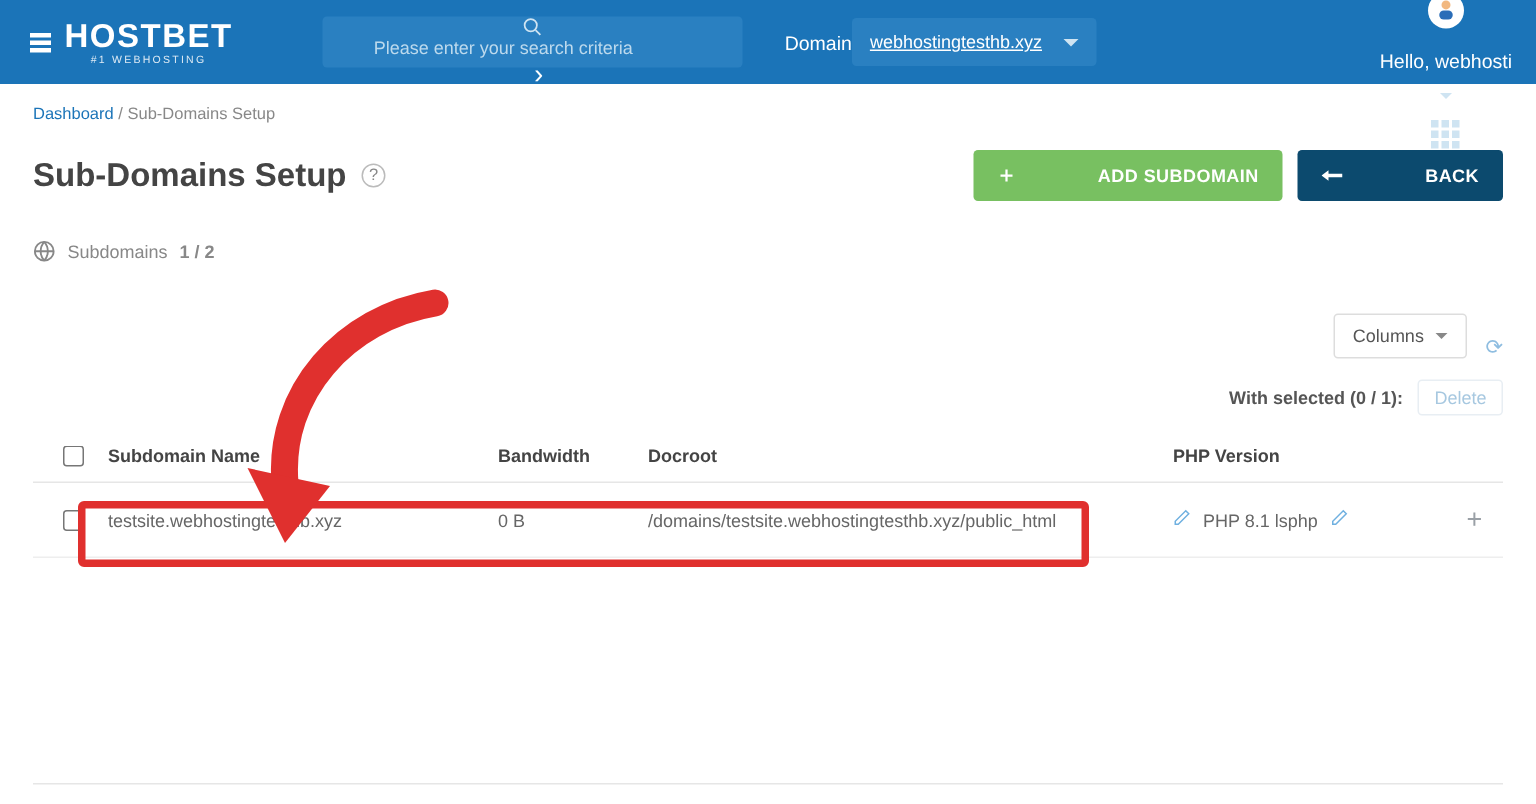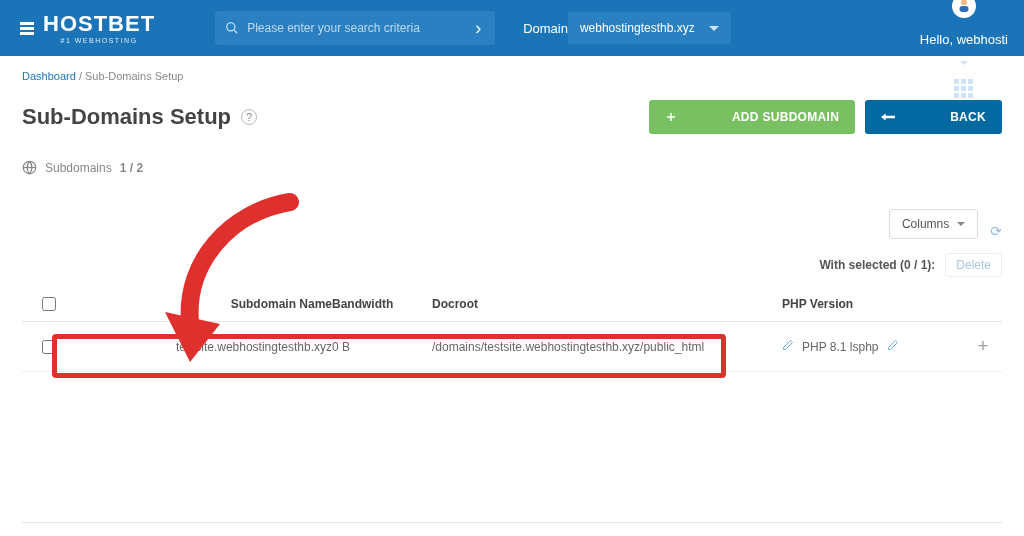--- a/index.html
+++ b/index.html
@@ -7,28 +7,28 @@
   .wrap { width: 1024px; height: 536px; position: relative; overflow: hidden; }
 
   
   .navbar { background: #1b74b8; height: 56px; display: flex; align-items: center; padding: 0 16px 0 20px; color: #fff; }
   .brand { display: flex; align-items: center; gap: 6px; }
   .brand-bars { display:flex; flex-direction:column; gap:2px; margin-right:3px;}
   .brand-bars span{ width:14px;height:3px;background:#fff; display:block;}
   .brand-text { display:flex;flex-direction:column;line-height:1;}
   .brand-main { font-size:22px;font-weight:800;letter-spacing:1px;}
   .brand-sub  { font-size:7px;letter-spacing:1.5px;opacity:.85;align-self:center;margin-top:2px;}
-  .search-wrap { display:flex;align-items:center;margin-left:60px;background:#2a80c1;border-radius:3px;height:34px;padding:0 10px;min-width:280px;}
+  .search-wrap { display:flex;align-items:center;margin-left:60px;background:#2a80c1;border-radius:3px;height:34px;padding:0 10px;min-width:280px;flex-direction:column;}
   .search-wrap svg{flex:none;}
   .search-input { background:transparent;border:none;color:#d6eaf7;font-size:12px;margin-left:8px;outline:none;width:220px;}
   .search-input::placeholder{color:#bcd9ed;}
   .search-go { color:#fff;font-size:18px;margin-left:8px;}
   .domain-group{display:flex;align-items:center;margin-left:28px;font-size:13px;}
   .domain-label{}
-  .domain-select{display:flex;align-items:center;background:#2a80c1;border-radius:3px;height:32px;padding:0 12px;cursor:pointer;}
+  .domain-select{display:flex;align-items:center;background:#2a80c1;border-radius:3px;height:32px;padding:0 12px;cursor:pointer;text-decoration:underline;}
   .domain-select span{font-size:12px;}
   .domain-select .caret{width:0;height:0;border-left:5px solid transparent;border-right:5px solid transparent;border-top:5px solid #cfe4f2;margin-left:14px;}
   .nav-right{margin-left:auto;display:flex;align-items:center;gap:14px;flex-direction:column;}
   .bell{opacity:.5;}
   .avatar{width:24px;height:24px;border-radius:50%;background:#fff;display:flex;align-items:center;justify-content:center;}
   .avatar svg{width:18px;height:18px;}
   .hello{font-size:13px;}
   .caret-sm{width:0;height:0;border-left:4px solid transparent;border-right:4px solid transparent;border-top:4px solid #cfe4f2;}
   .apps-grid{display:grid;grid-template-columns:repeat(3,5px);grid-template-rows:repeat(3,5px);gap:2px;}
   .apps-grid span{background:#cfe4f2;width:5px;height:5px;}
@@ -36,40 +36,40 @@
   
   .content{padding:14px 22px;}
   .breadcrumb{font-size:11px;color:#888;}
   .breadcrumb a{color:#1b74b8;text-decoration:none;}
   .title-row{display:flex;align-items:center;margin-top:18px;}
   .title{font-size:22px;font-weight:600;color:#444;}
   .help-circle{width:16px;height:16px;border:1px solid #bbb;border-radius:50%;display:flex;align-items:center;justify-content:center;font-size:11px;color:#888;margin-left:10px;}
   .actions{margin-left:auto;display:flex;gap:10px;}
   .btn{height:34px;border:none;border-radius:3px;display:flex;align-items:center;padding:0 16px;font-size:12px;font-weight:700;letter-spacing:.3px;cursor:pointer;color:#fff;gap:47px;}
   .btn-green{background:#78c061;}
-  .btn-gray{background:#0369a1;}
+  .btn-gray{background:#0c4a6e;}
   .btn svg{margin-right:8px;}
 
   .stat-row{display:flex;align-items:center;margin-top:26px;font-size:12px;color:#888;gap:8px;}
   .stat-bold{font-weight:700;}
 
   .right-bar{display:flex;justify-content:flex-end;align-items:flex-end;gap:12px;margin-top:34px;}
   .columns-btn{display:flex;align-items:center;gap:8px;background:#fff;border:1px solid #ddd;border-radius:3px;height:30px;padding:0 12px;font-size:12px;color:#555;cursor:pointer;}
   .refresh{color:#8fbde0;font-size:14px;}
 
   .selected-row{display:flex;justify-content:flex-end;align-items:center;gap:10px;margin-top:14px;font-size:12px;}
   .selected-row .del{color:#a7c8e0;border:1px solid #e8eef3;padding:4px 10px;border-radius:3px;}
 
   
   .table{margin-top:10px;}
   .thead,.trow{display:flex;align-items:center;font-size:12px;}
   .thead{color:#444;font-weight:700;border-bottom:1px solid #e6e6e6;padding:10px 4px;}
   .trow{color:#666;padding:14px 4px;border-bottom:1px solid #eee;position:relative;}
   .col-chk{width:46px;display:flex;justify-content:center;}
-  .col-name{width:260px;text-align:right;}
+  .col-name{width:260px;}
   .col-bw{width:100px;}
   .col-doc{width:350px;}
   .col-php{width:170px;display:flex;align-items:center;gap:8px;}
   .col-plus{margin-left:auto;width:30px;text-align:center;color:#9aa0a6;font-size:18px;}
   input[type=checkbox]{width:14px;height:14px;}
   .pencil{color:#6fb0e0;}
 
   
   .highlight{position:absolute;left:52px;top:334px;width:674px;height:44px;border:5px solid #e0302e;border-radius:4px;pointer-events:none;}
 

